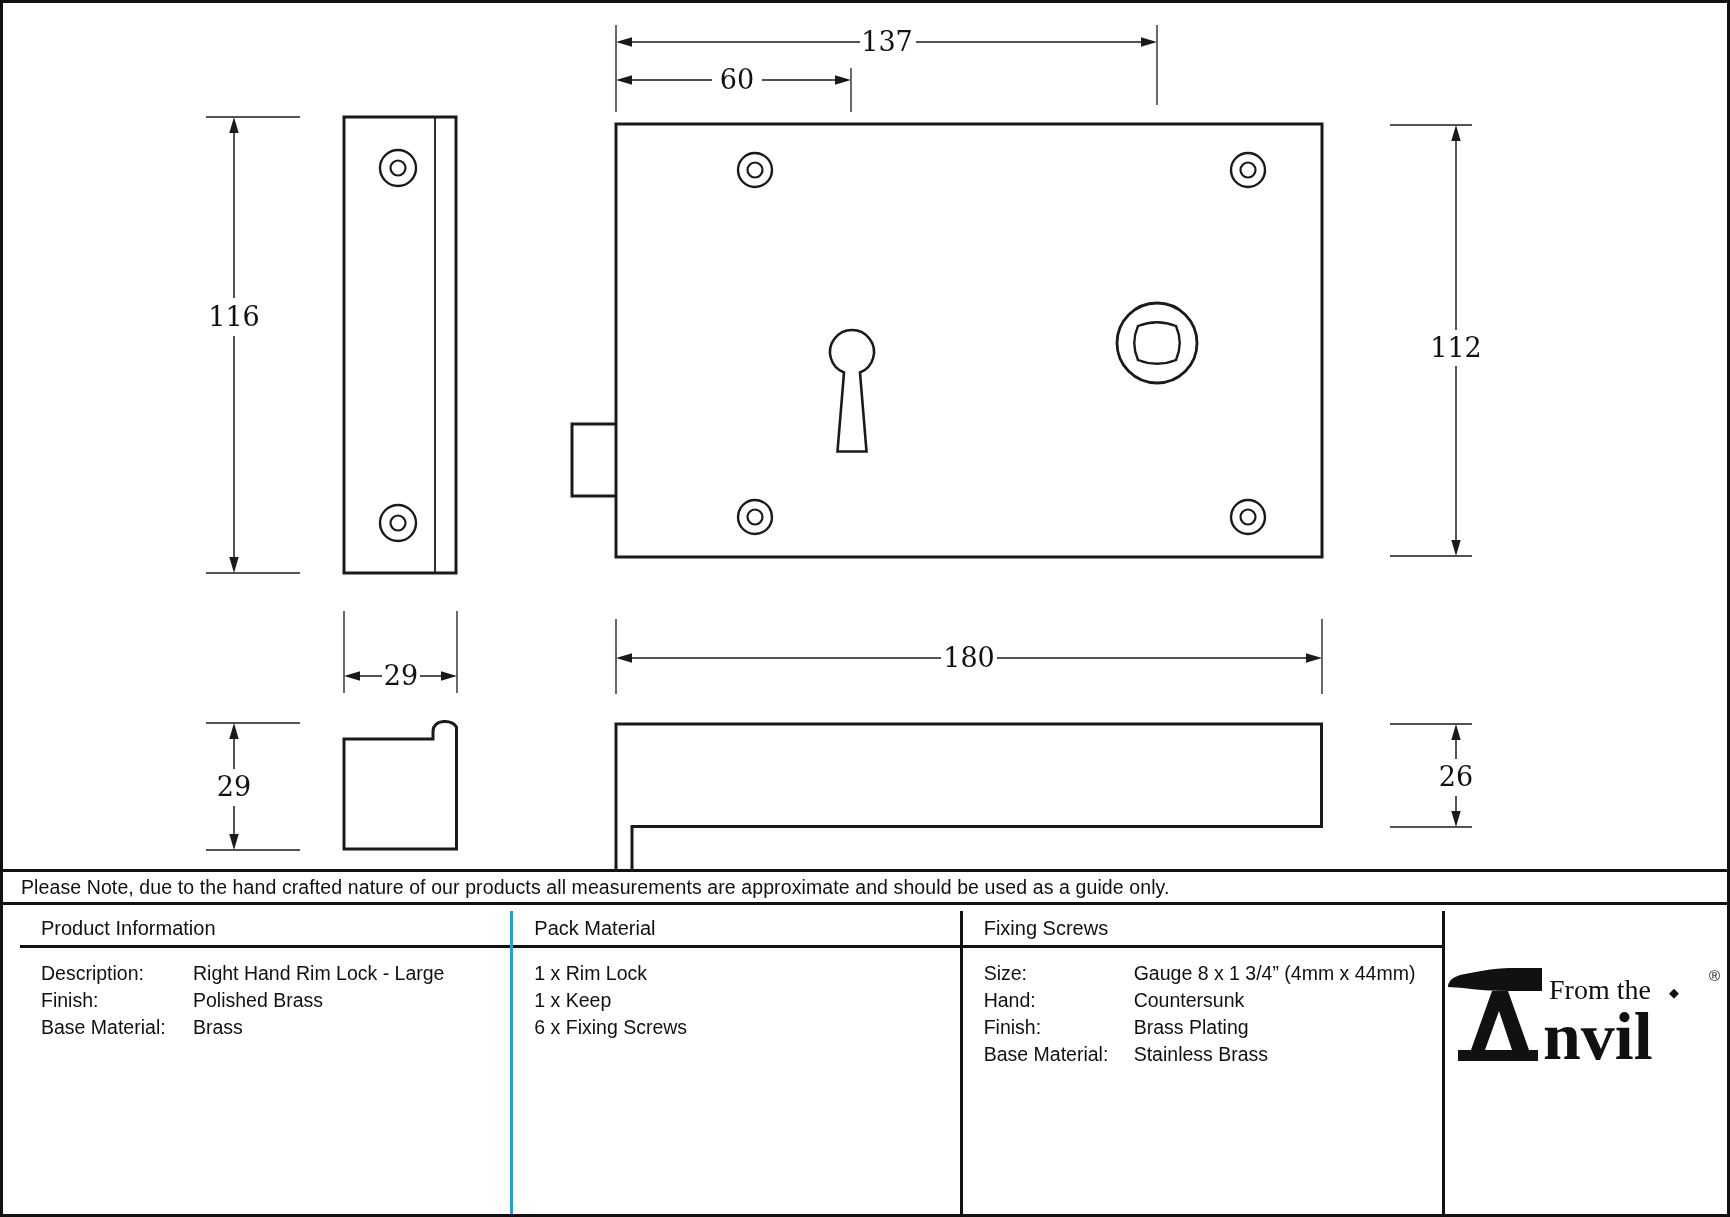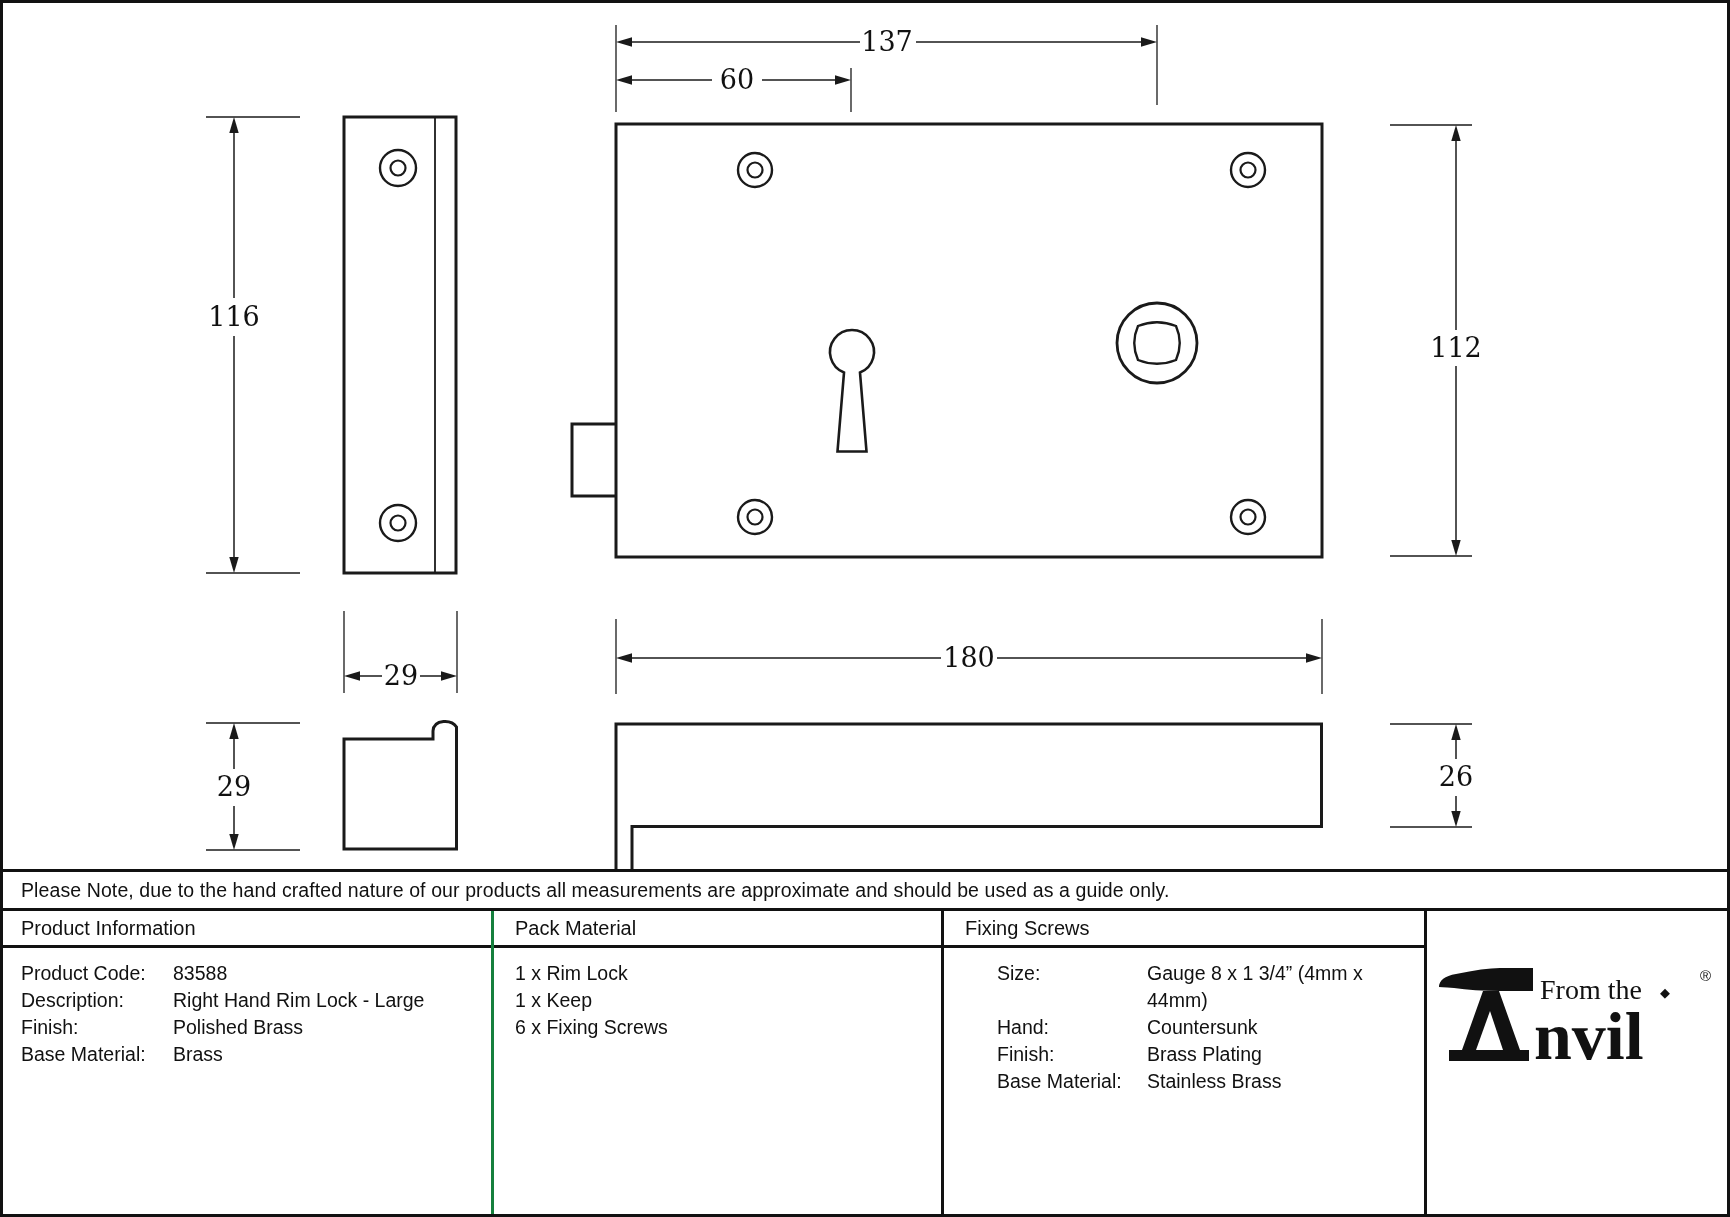--- a/index.html
+++ b/index.html
@@ -1,31 +1,31 @@
 <!DOCTYPE html>
 <html><head>
 <meta charset="utf-8">
 <style>
   html,body{margin:0;padding:0;}
   body{width:1730px;height:1217px;background:#ffffff;font-family:"Liberation Sans",sans-serif;color:#111;position:relative;overflow:hidden;}
   .page{position:absolute;inset:0;background:#fff;}
   .frame{position:absolute;inset:0;border:3px solid #111;pointer-events:none;z-index:5;}
   .drawing{position:absolute;left:0;top:0;width:1730px;height:869px;}
-  .note-bar{position:absolute;left:0;top:869px;width:1730px;height:42px;box-sizing:border-box;border-top:3px solid #111;border-bottom:3px solid #111;display:flex;align-items:center;padding-left:21px;font-size:19.5px;letter-spacing:.1px;background:#fff;}
+  .note-bar{position:absolute;left:0;top:869px;width:1730px;height:36px;box-sizing:border-box;border-top:3px solid #111;border-bottom:3px solid #111;display:flex;align-items:center;padding-left:21px;font-size:19.5px;letter-spacing:.1px;background:#fff;}
   .spec-table{position:absolute;left:0;top:911px;bottom:0;width:1730px;display:flex;}
   .col{box-sizing:border-box;}
-  .col.c1{width:494px;border-right:3px solid #15803d;}
+  .col.c1{width:494px;border-right:3px solid #0ea5e9;margin-left:20px;}
   .col.c2{width:450px;border-right:3px solid #111;}
   .col.c3{width:483px;border-right:3px solid #111;}
   .col.c4{flex:1;display:flex;align-items:flex-start;justify-content:center;}
   .col-header{height:37px;box-sizing:border-box;border-bottom:3px solid #111;display:flex;align-items:center;padding-left:21px;font-size:20px;}
   .col-body{padding:12px 10px 0 21px;font-size:19.5px;line-height:27px;}
   .kv{display:flex;}
   .c1 .kv .k{width:152px;flex:none;}
-  .c3 .kv .k{width:150px;flex:none;margin-left:32px;}
+  .c3 .kv .k{width:150px;flex:none;}
   .logo-wrap{margin-top:44px;}
   svg text.dim{font-family:"DejaVu Serif",serif;font-size:27px;fill:#111;}
 </style>
 </head>
 <body>
 
 <div class="page">
 
   <svg class="drawing" viewBox="0 0 1730 869" xmlns="http://www.w3.org/2000/svg">
 
@@ -153,24 +153,20 @@
   <div class="note-bar">
     <span>Please Note, due to the hand crafted nature of our products all measurements are approximate and should be used as a guide only.</span>
   </div>
 
   <div class="spec-table">
 
     <div class="col c1">
       <div class="col-header">Product Information</div>
       <div class="col-body">
         <div class="kv">
-          <span class="k">Product Code:</span>
-          <span class="v">83588</span>
-        </div>
-        <div class="kv">
           <span class="k">Description:</span>
           <span class="v">Right Hand Rim Lock - Large</span>
         </div>
         <div class="kv">
           <span class="k">Finish:</span>
           <span class="v">Polished Brass</span>
         </div>
         <div class="kv">
           <span class="k">Base Material:</span>
           <span class="v">Brass</span>

